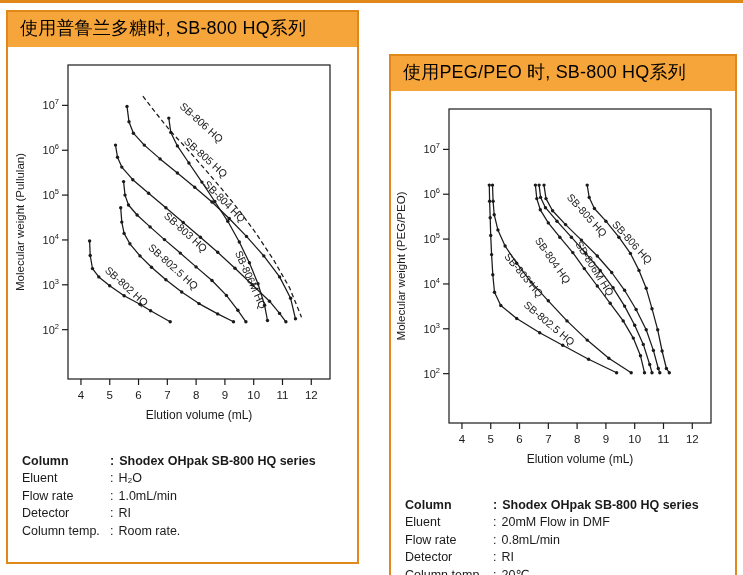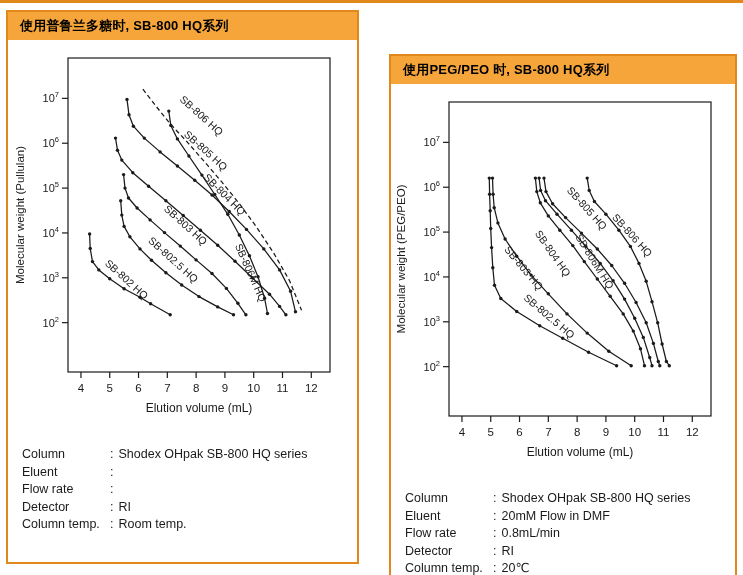--- a/index.html
+++ b/index.html
@@ -12,28 +12,28 @@
   body{
     width:743px;height:575px;position:relative;overflow:hidden;
     background:#ffffff;color:var(--ink);
     font-family:"Liberation Sans","DejaVu Sans",sans-serif;
   }
   #top-rule{position:absolute;top:0;left:0;width:743px;height:3px;background:var(--bd);}
   .panel{position:absolute;top:10px;height:554px;border:2px solid var(--bd);background:#fff;}
   #panel-left{left:6px;width:353px;}
   #panel-right{left:389px;width:348px;margin-top:44px;}
   .title-bar{
-    background:var(--fill);color:#000;font-weight:bold;font-size:13px;
+    background:var(--fill);color:#000;font-weight:normal;font-size:18px;
     line-height:1.32;padding:5px 14px 6px 12px;letter-spacing:.2px;
   }
   .chart-wrap{padding:0;}
   .chart-wrap svg{display:block;margin:0 auto;}
   .specs{padding:10px 6px 0 14px;font-size:12.5px;line-height:17.5px;}
   .spec-row{display:flex;}
-  .spec-row:first-child{font-weight:normal;}
+  .spec-row:first-child{font-weight:bold;}
   .spec-label{width:88px;flex:none;}
   .spec-colon{flex:none;margin-right:5px;}
   .spec-value{flex:1;}
   svg text{fill:var(--ink);}
 </style>
 </head>
 <body>
 
 <div id="top-rule"></div>
 
@@ -184,34 +184,36 @@
   </div>
   <div class="specs">
     <div class="spec-row">
       <span class="spec-label">Column</span>
       <span class="spec-colon">:</span>
       <span class="spec-value">Shodex OHpak SB-800 HQ series</span>
     </div>
     <div class="spec-row">
       <span class="spec-label">Eluent</span>
       <span class="spec-colon">:</span>
+      <span class="spec-value">H₂O</span>
     </div>
     <div class="spec-row">
       <span class="spec-label">Flow rate</span>
       <span class="spec-colon">:</span>
+      <span class="spec-value">1.0mL/min</span>
     </div>
     <div class="spec-row">
       <span class="spec-label">Detector</span>
       <span class="spec-colon">:</span>
       <span class="spec-value">RI</span>
     </div>
     <div class="spec-row">
       <span class="spec-label">Column temp.</span>
       <span class="spec-colon">:</span>
-      <span class="spec-value">Room temp.</span>
+      <span class="spec-value">Room rate.</span>
     </div>
   </div>
 </div>
 
 <div class="panel" id="panel-right">
   <div class="title-bar">
     <div>使用PEG/PEO 时, SB-800 HQ系列</div>
   </div>
   <div class="chart-wrap">
     <svg id="chart-1" width="346" height="396" viewBox="0 0 346 396">

